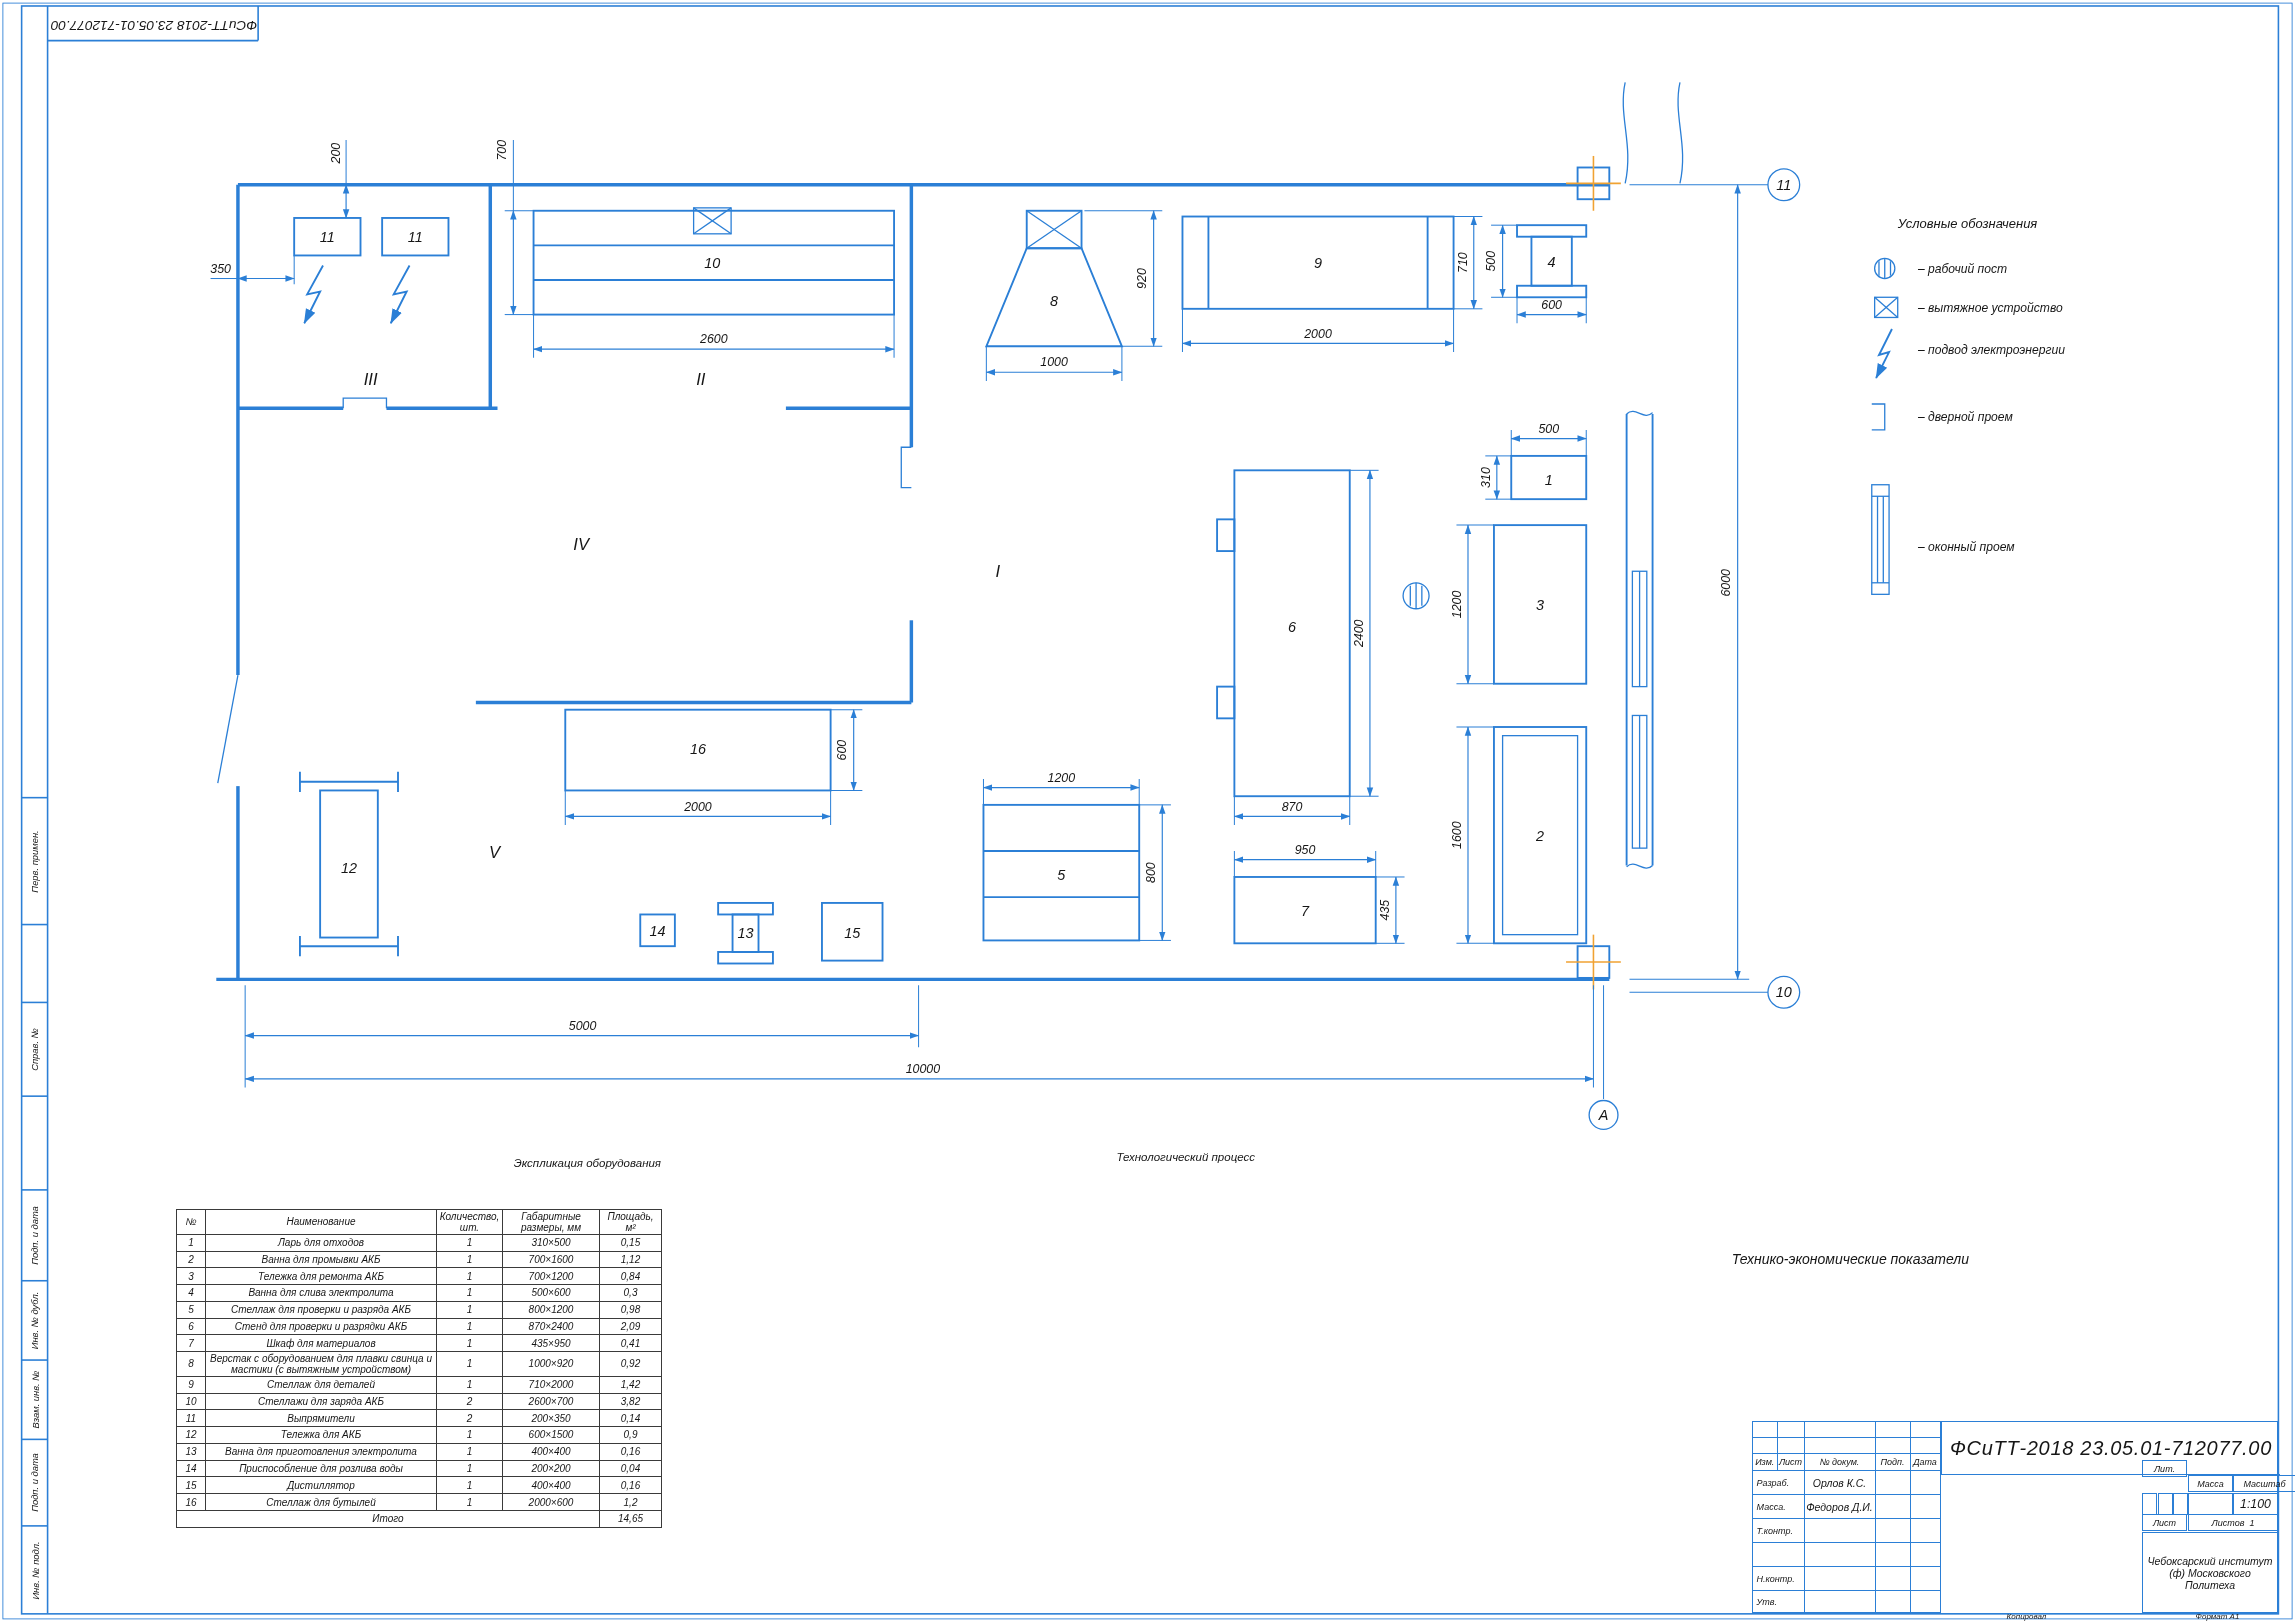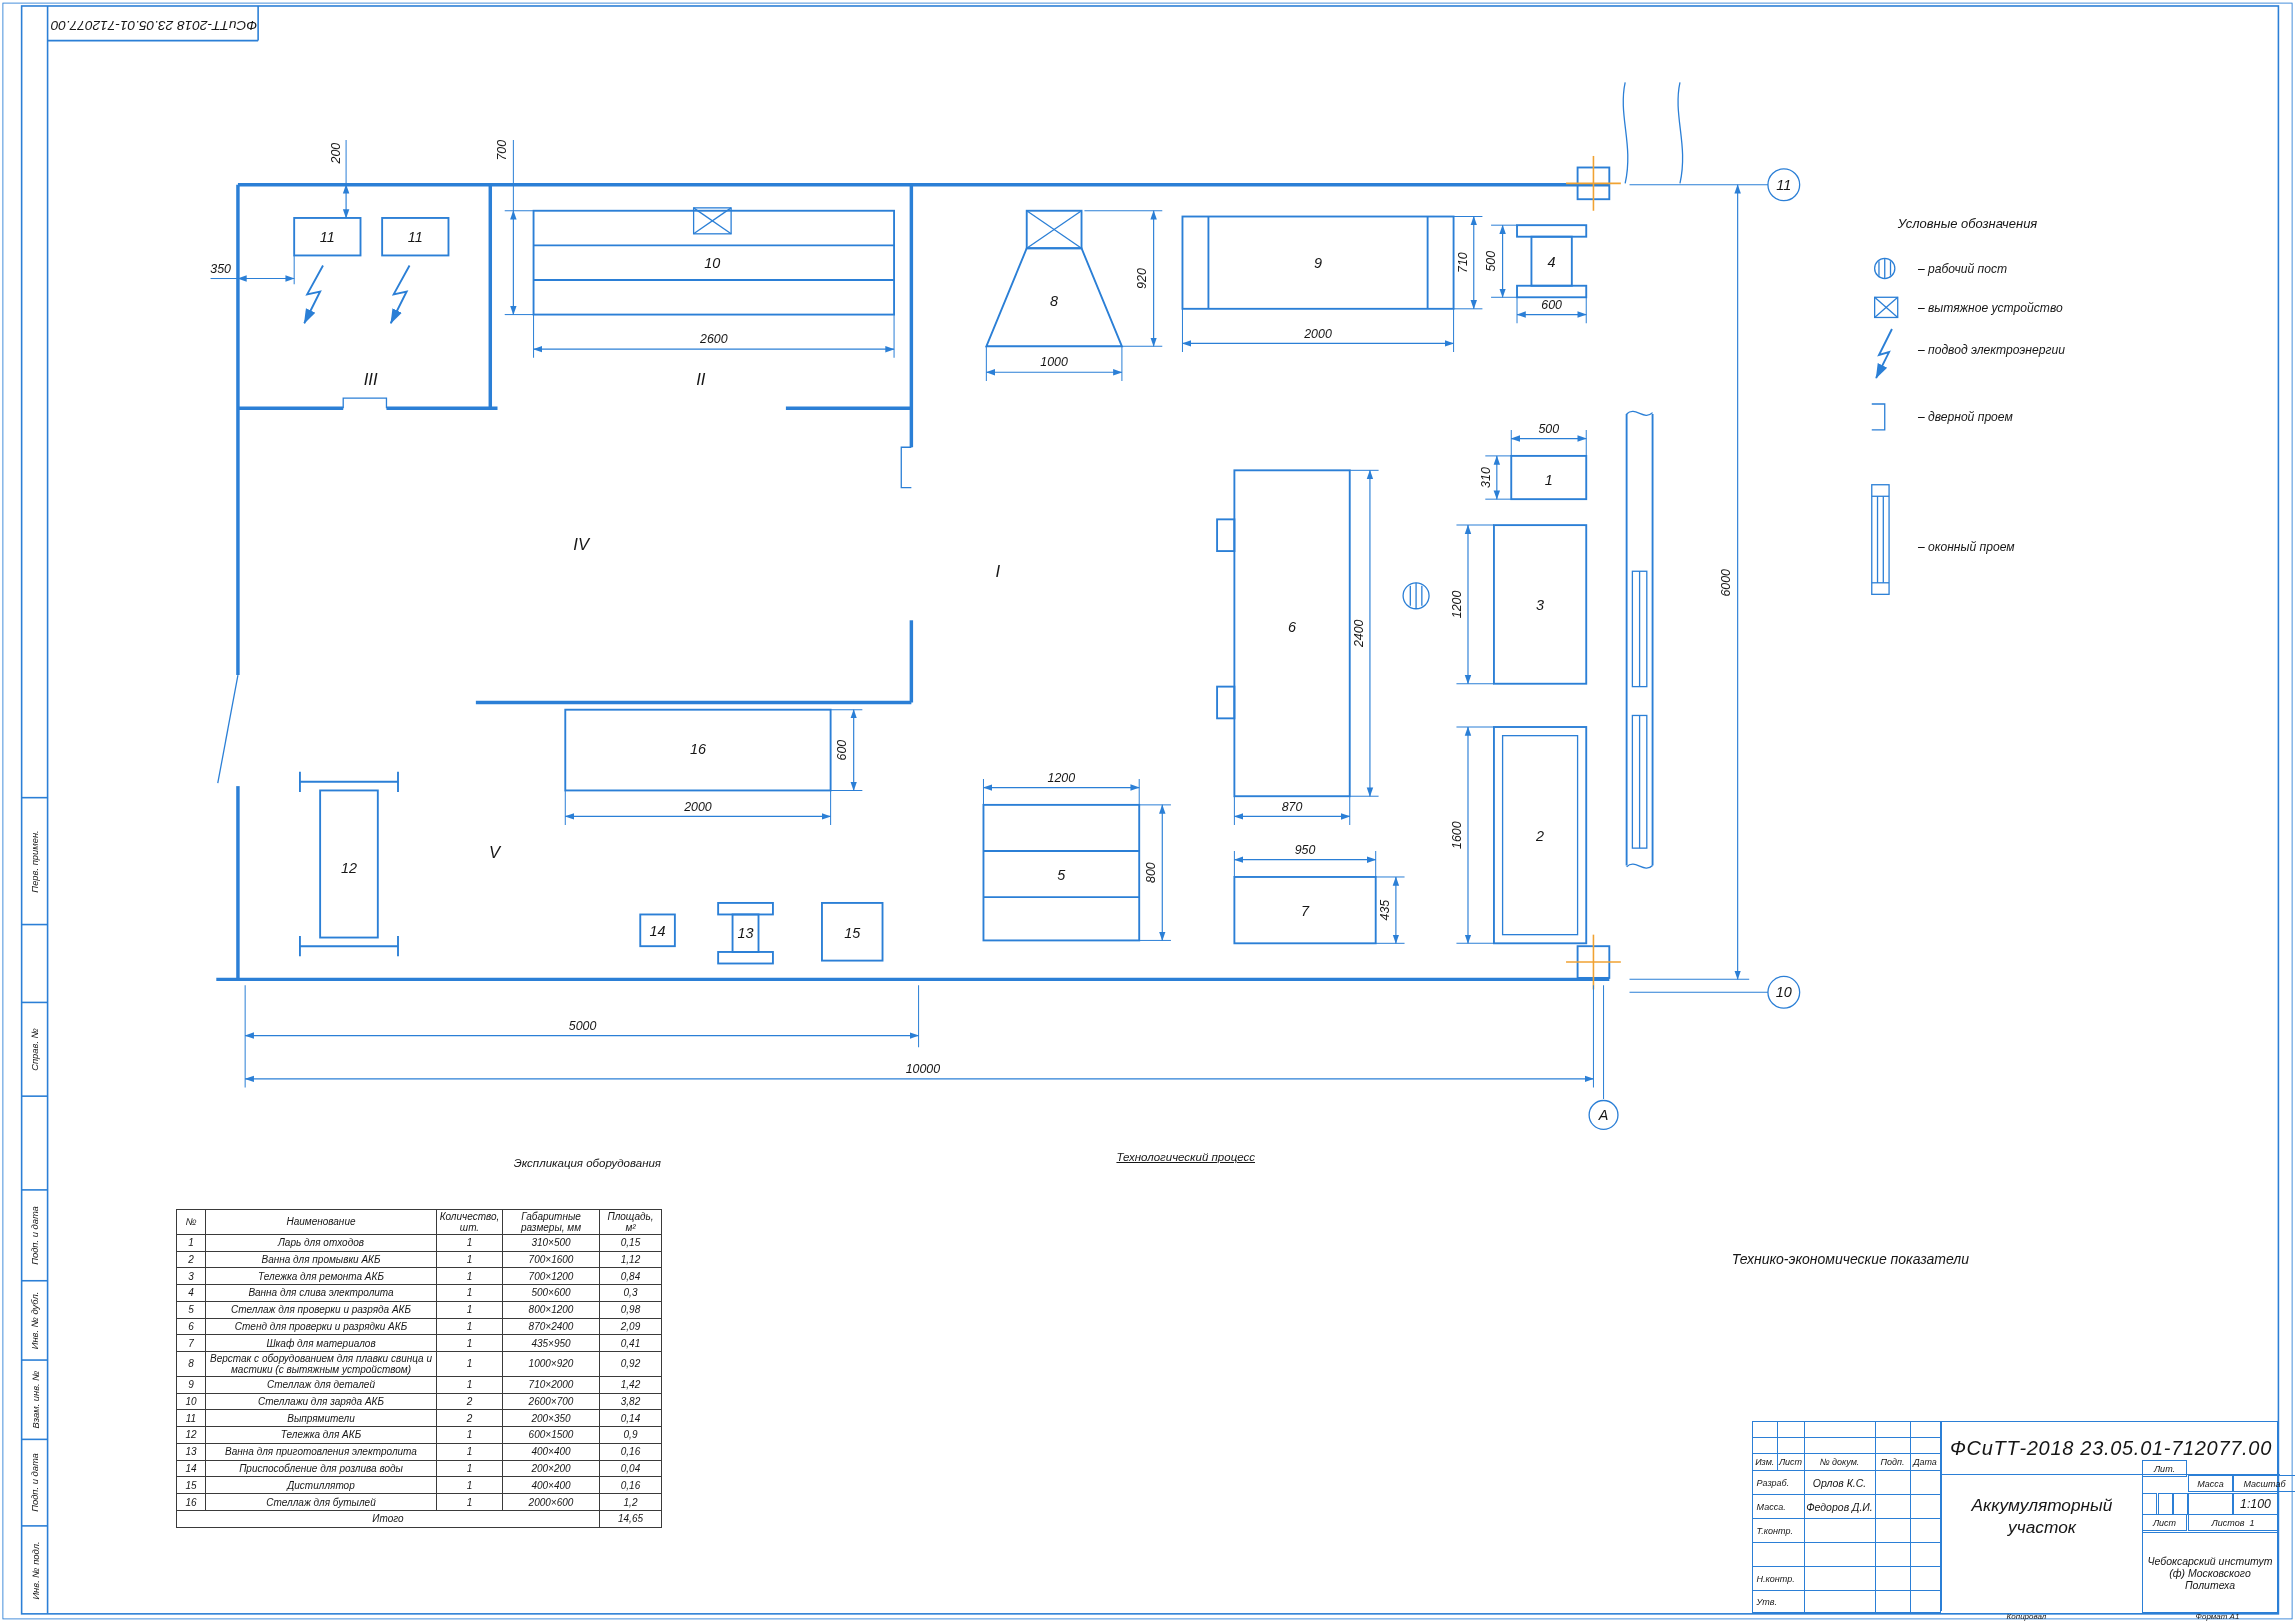--- a/index.html
+++ b/index.html
@@ -544,21 +544,21 @@
     </tbody>
     <tfoot>
       <tr>
         <td colspan="4">Итого</td>
         <td>14,65</td>
       </tr>
     </tfoot>
   </table>
 </div>
 
-<div class="blk-title" style="left:1010px;top:1151px;width:245px;text-decoration:underline;">Технологический процесс</div>
+<div class="blk-title" style="left:1010px;top:1151px;width:245px;">Технологический процесс</div>
 <div class="tp-items" style="left:1093px;top:1187px;">
   <div></div>
     <div></div>
     <div></div>
     <div></div>
     <div></div>
 </div>
 
 <div class="blk-title" style="left:1637px;top:1251px;width:332px;font-size:14px;">Технико-экономические показатели</div>
 <div class="te-items" style="left:1646px;top:1242px;">
@@ -611,24 +611,20 @@
       <div class="sc"></div>
 
     <div class="sc sp2">Утв.</div>
     <div class="sc nm"></div>
     <div class="sc"></div>
       <div class="sc"></div>
   </div>
 
   <div class="s-doc">ФСиТТ-2018 23.05.01-712077.00</div>
 
-  <div class="s-title">
-    <div>Аккумуляторный</div>
-    <div>участок</div>
-  </div>
 
   <div class="mc" style="left:389px;top:38px;width:45px;height:17.3px;">Лит.</div>
   <div class="mc" style="left:435px;top:53px;width:45px;height:17.3px;">Масса</div>
   <div class="mc" style="left:480px;top:53px;width:63px;height:17.3px;">Масштаб</div>
   <div class="mc" style="left:389px;top:71px;width:15px;height:21.6px;"></div>
   <div class="mc" style="left:405px;top:71px;width:15px;height:21.6px;"></div>
   <div class="mc" style="left:420px;top:71px;width:15px;height:21.6px;"></div>
   <div class="mc" style="left:435px;top:71px;width:45px;height:21.6px;"></div>
   <div class="mc" style="left:480px;top:71px;width:45px;height:21.6px;font-size:12.3px;">1:100</div>
   <div class="mc" style="left:389px;top:92px;width:45px;height:17.3px;">Лист</div>

